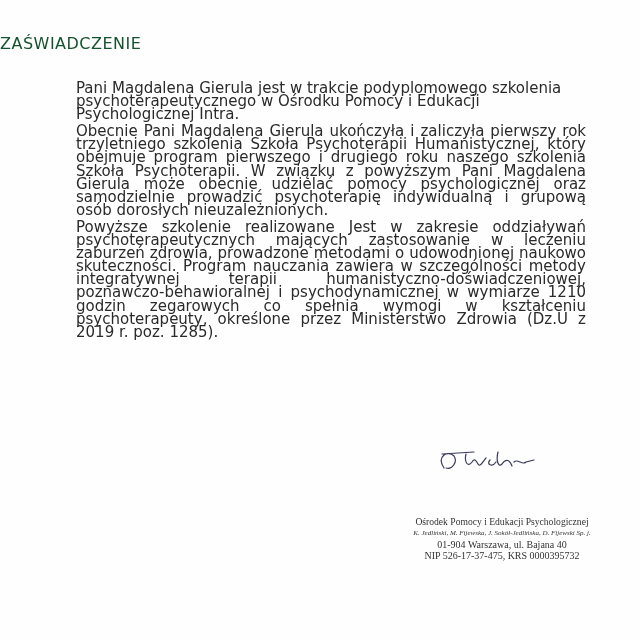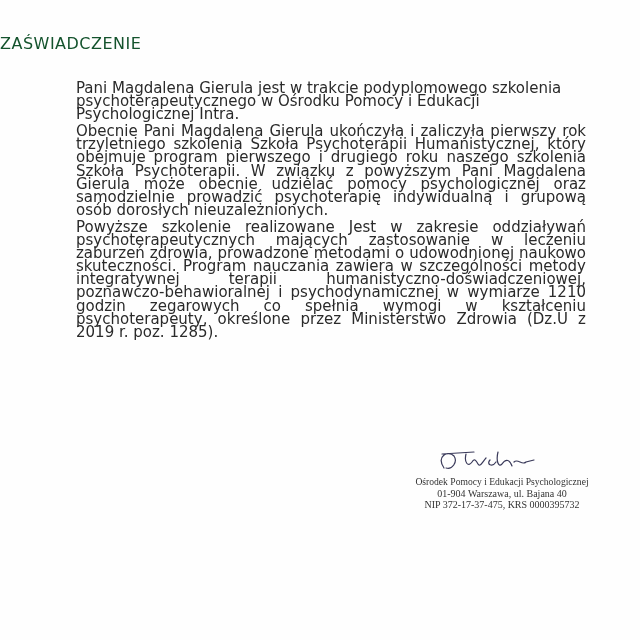--- a/index.html
+++ b/index.html
@@ -5,21 +5,21 @@
   html, body { margin: 0; padding: 0; background: #ffffff; }
   body { width: 640px; height: 640px; position: relative; overflow: hidden; font-family: "Liberation Sans", sans-serif; color: #2a2a2a; }
   .page { position: absolute; left: 0; top: 0; width: 640px; height: 640px; background: #fefefe; }
   .title { position: absolute; top: 34px; left: 0; width: 640px; text-align: left; font-size: 16px; letter-spacing: 0.5px; color: #14532d; font-family: "DejaVu Sans", sans-serif; font-weight: normal; }
   .body-text { position: absolute; left: 76px; width: 510px; top: 82px; font-size: 15px; line-height: 13.1px; color: #2a2a2a; font-family: "DejaVu Sans", sans-serif; }
   .para { margin: 0 0 4px 0; text-align: justify; }
   .para.left { text-align: left; }
   .stamp { position: absolute; left: 396px; top: 446px; width: 212px; text-align: center; font-family: "Liberation Serif", serif; color: #333; }
   .sig { height: 30px; position: relative; }
   .sig svg { position: absolute; left: 18px; top: 0; }
-  .stamp .org { font-size: 9.6px; line-height: 12px; }
+  .stamp .org { font-size: 9.6px; line-height: 12px; margin-top: 40px; }
   .stamp .intra { font-size: 9.6px; line-height: 11px; }
   .stamp .owners { font-size: 7px; font-style: italic; line-height: 11px; }
   .stamp .addr { font-size: 10px; line-height: 11px; }
 </style>
 </head>
 <body>
 
 <div class="page">
   <div class="title">ZAŚWIADCZENIE</div>
 
@@ -29,16 +29,17 @@
     <p class="para">Powyższe szkolenie realizowane Jest w zakresie oddziaływań psychoterapeutycznych mających zastosowanie w leczeniu zaburzeń zdrowia, prowadzone metodami o udowodnionej naukowo skuteczności. Program nauczania zawiera w szczególności metody integratywnej terapii humanistyczno-doświadczeniowej, poznawczo-behawioralnej i psychodynamicznej  w wymiarze 1210 godzin zegarowych co spełnia wymogi w kształceniu psychoterapeuty, określone przez Ministerstwo Zdrowia (Dz.U z 2019 r. poz. 1285).</p>
   </div>
 
   <div class="stamp">
     <div class="sig">
       <svg width="170" height="30" viewBox="0 0 170 30">
         <path d="M30 22 C 22 10, 34 4, 40 10 C 44 16, 38 24, 32 22 M28 8 L 60 6 M52 8 C 50 16, 54 22, 58 16 C 60 12, 62 14, 64 18 C 66 22, 70 14, 72 12 M76 14 C 72 18, 78 22, 82 16 M84 6 C 82 14, 84 22, 88 18 C 92 12, 96 14, 98 20 M100 16 C 104 12, 108 20, 112 16 L 120 14" fill="none" stroke="#3a3a5a" stroke-width="1.2" stroke-linecap="round"></path>
       </svg>
     </div>
     <div class="org">Ośrodek Pomocy i Edukacji Psychologicznej</div>
+    <div class="owners">K. Jedliński, M. Fijewska, J. Sokół-Jedlińska, D. Fijewski Sp. j.</div>
     <div class="addr">01-904 Warszawa, ul. Bajana 40</div>
-    <div class="addr">NIP 372-17-37-475,  KRS 0000395732</div>
+    <div class="addr">NIP 526-17-37-475,  KRS 0000395732</div>
   </div>
 </div>
 
 </body></html>

